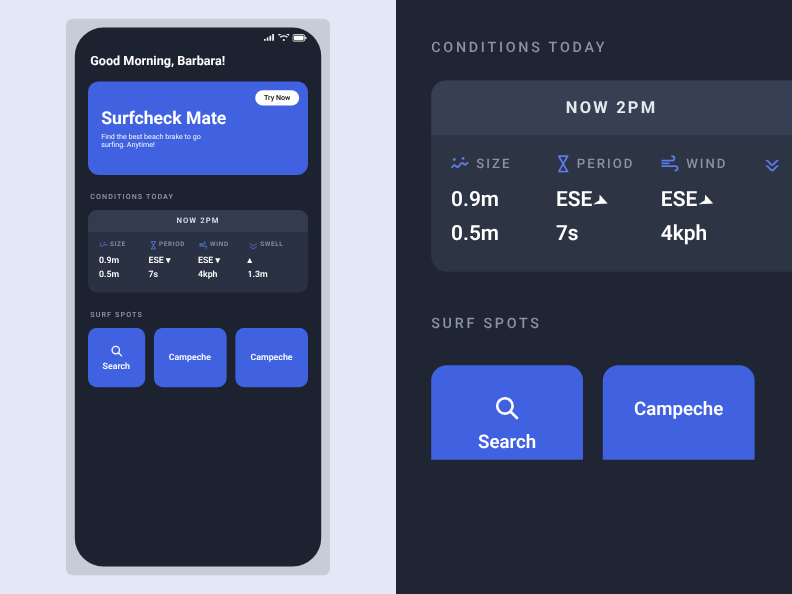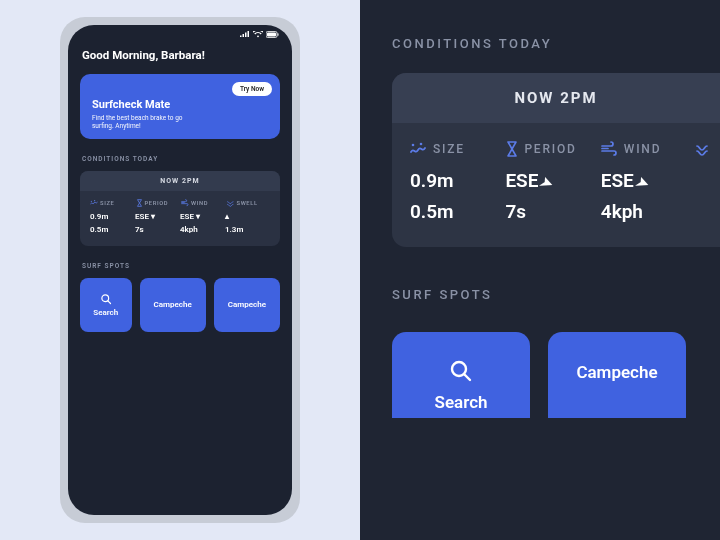--- a/index.html
+++ b/index.html
@@ -11,21 +11,21 @@
     background: #e3e8f6;
   }
   .left-panel {
     width: 360px; height: 540px;
     background: #e3e8f6;
     display: flex; align-items: center; justify-content: center;
   }
   .phone {
     width: 240px; height: 506px;
     background: #c7ccd6;
-    border-radius: 25px;
+    border-radius: 6px;
     padding: 8px;
     position: relative;
   }
   .phone-screen {
     width: 100%; height: 100%;
     background: #1c2230;
     border-radius: 26px;
     overflow: hidden;
     position: relative;
     color: #fff;
@@ -36,30 +36,30 @@
     font-size: 8px;
   }
   .greeting {
     padding: 8px 14px 12px;
     font-size: 11.5px; font-weight: 700;
   }
   .hero {
     margin: 0 12px 16px;
     background: #4062e0;
     border-radius: 10px;
-    padding: 12px 12px 8px;
+    padding: 12px 12px 22px;
     position: relative;
   }
   .try-btn {
     position: absolute; top: 8px; right: 8px;
     background: #fff; color: #222;
     font-size: 6.5px; font-weight: 600;
     padding: 3px 8px; border-radius: 10px;
   }
-  .hero-title { font-size: 11px; font-weight: 700; margin-bottom: 3px; margin-top: 12px;}
+  .hero-title { font-size: 16px; font-weight: 700; margin-bottom: 3px; margin-top: 12px;}
   .hero-sub { font-size: 6.5px; line-height: 1.3; opacity: .95; max-width: 110px; }
   .section-label {
     padding: 0 14px;
     font-size: 6.5px; letter-spacing: 1px;
     color: #8a92a6; font-weight: 600;
     margin-bottom: 8px;
   }
   .cond-card {
     margin: 0 12px 16px;
     background: #2a3142;

